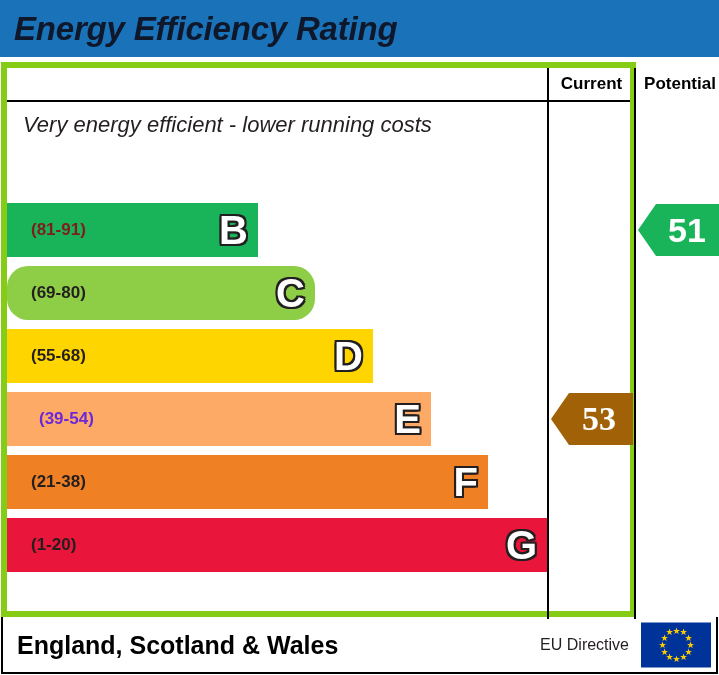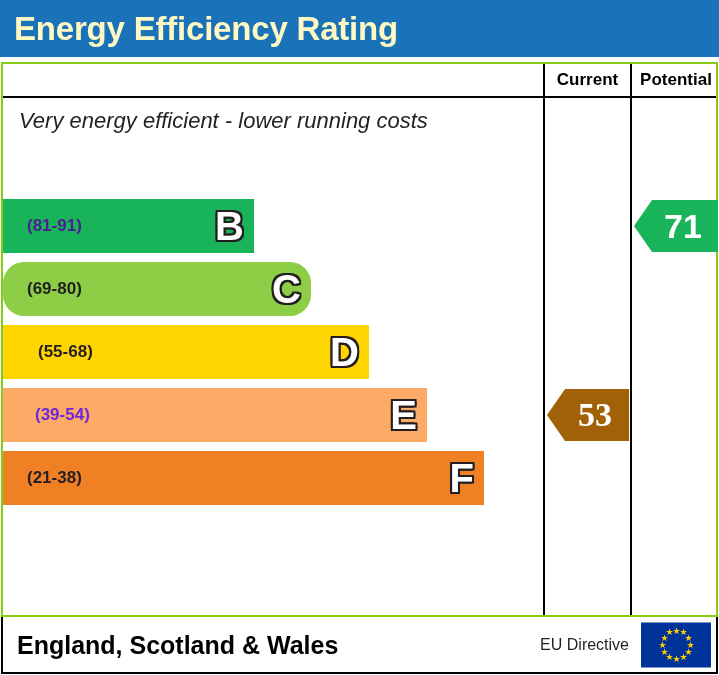--- a/index.html
+++ b/index.html
@@ -28,36 +28,37 @@
     width: 719px;
     height: 57px;
     background: #1a72b8;
     box-sizing: border-box;
   }
   .epc-header-title {
     position: absolute;
     left: 14px;
     top: 50%;
     transform: translateY(-50%);
-    color: #fef9c3;
+    color: #0f172a;
     font-size: 33px;
     font-weight: bold;
     letter-spacing: -0.2px;
     white-space: nowrap;
+    font-style: italic;
   }
 
   
   .epc-table {
     position: absolute;
     left: 1px;
     top: 62px;
-    width: 717px;
+    width: 635px;
     height: 555px;
     box-sizing: border-box;
-    border: 2px solid #84cc16;
+    border: 6px solid #84cc16;
   }
 
   
   .col-head-row {
     position: absolute;
     left: 0; top: 0;
     width: 100%;
     height: 34px;
     box-sizing: border-box;
     border-bottom: 2px solid #000000;
@@ -238,49 +239,53 @@
     </div>
 
     <div class="col-div first"></div>
     <div class="col-div second"></div>
 
     <div class="chart-pane">
       <div class="caption top">Very energy efficient - lower running costs</div>
 
       <div class="bands" id="bands-container">
           <div class="band" style="top: 63px; width: 251px; background: rgb(25, 180, 89);">
-            <div class="band-range" style="color: #4c1d95;">(81-91)</div>
+            <div class="band-range" style="color: #7f1d1d;">(81-91)</div>
             <div class="band-letter">B</div>
           </div>
           <div class="band" style="top: 126px; width: 308px; background: rgb(141, 206, 70); border-radius: 21px;">
             <div class="band-range" style="color: rgb(35, 31, 32);">(69-80)</div>
             <div class="band-letter">C</div>
           </div>
           <div class="band" style="top: 189px; width: 366px; background: rgb(255, 213, 0);">
-            <div class="band-range" style="color: rgb(35, 31, 32); margin-left: 11px;">(55-68)</div>
+            <div class="band-range" style="color: rgb(35, 31, 32);">(55-68)</div>
             <div class="band-letter">D</div>
           </div>
           <div class="band" style="top: 252px; width: 424px; background: rgb(252, 170, 101);">
             <div class="band-range" style="color: #6d28d9; margin-left: 8px;">(39-54)</div>
             <div class="band-letter">E</div>
           </div>
           <div class="band" style="top: 315px; width: 481px; background: rgb(239, 128, 35);">
             <div class="band-range" style="color: rgb(35, 31, 32);">(21-38)</div>
             <div class="band-letter">F</div>
           </div>
+          <div class="band" style="top: 378px; width: 540px; background: rgb(233, 21, 59);">
+            <div class="band-range" style="color: rgb(35, 31, 32);">(1-20)</div>
+            <div class="band-letter">G</div>
+          </div>
         </div>
 
     </div>
 
     <div class="rating-arrow" id="current-arrow" style="left: 544px; width: 82px; background: #a16207; top: 325px; font-family: Liberation Serif, serif;">
       <div class="rating-value" style="color: rgb(255, 255, 255);">53</div>
     </div>
 
     <div class="rating-arrow" id="potential-arrow" style="left: 631px; width: 84px; background: rgb(25, 180, 89); top: 136px;">
-      <div class="rating-value" style="color: rgb(255, 255, 255);">71</div>
+      <div class="rating-value" style="color: rgb(255, 255, 255);">51</div>
     </div>
 
   </div>
 
   <div class="epc-footer">
     <div class="footer-region">England, Scotland &amp; Wales</div>
     <div class="footer-directive">
       <span>EU Directive</span>
     </div>
     <div class="eu-flag" id="eu-flag">

